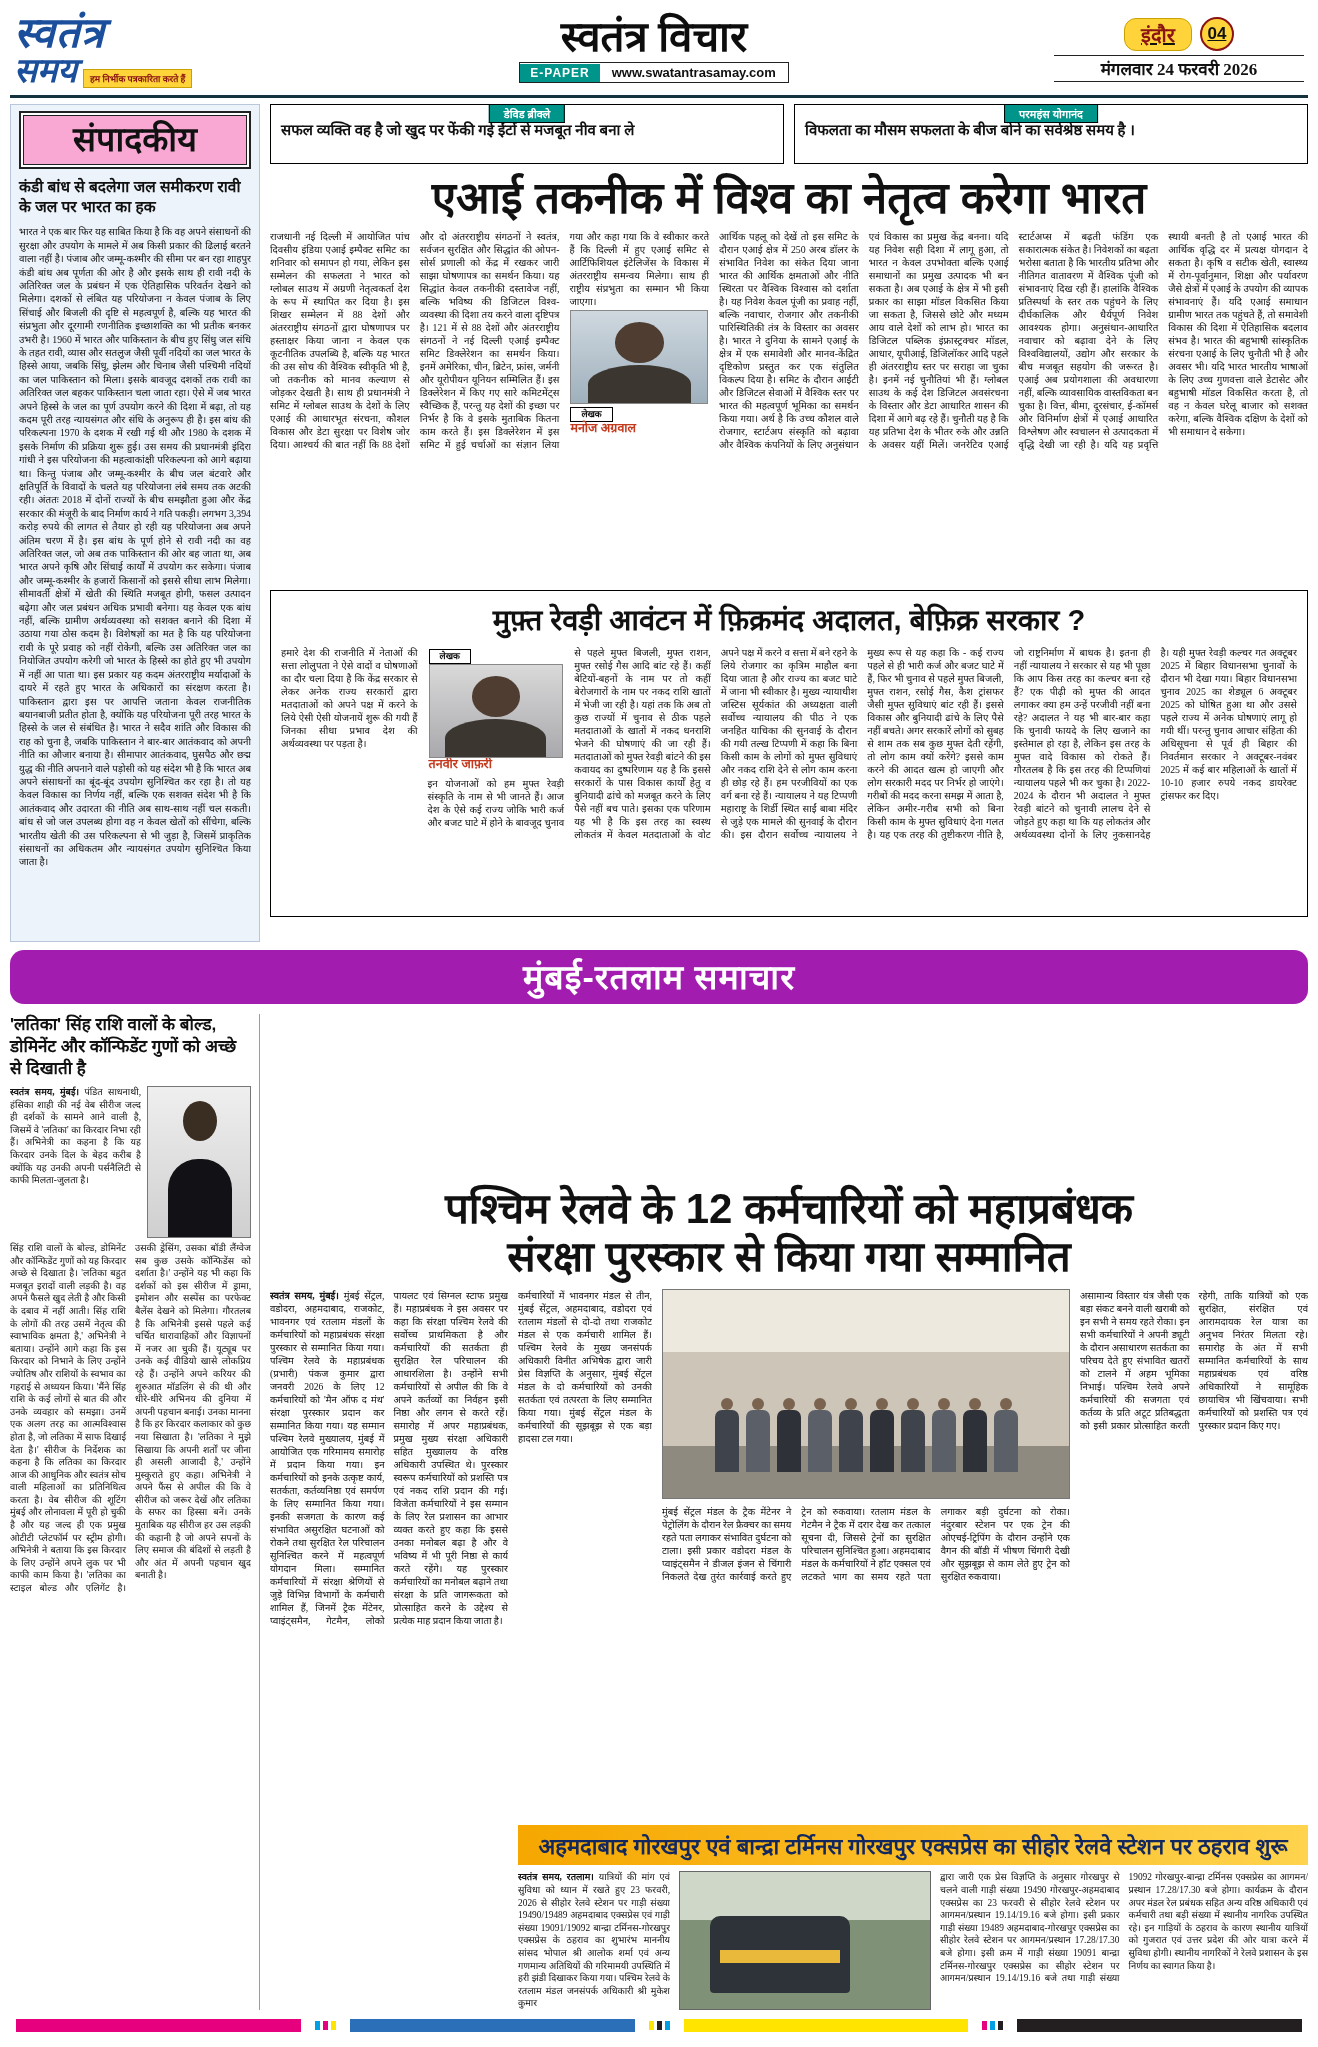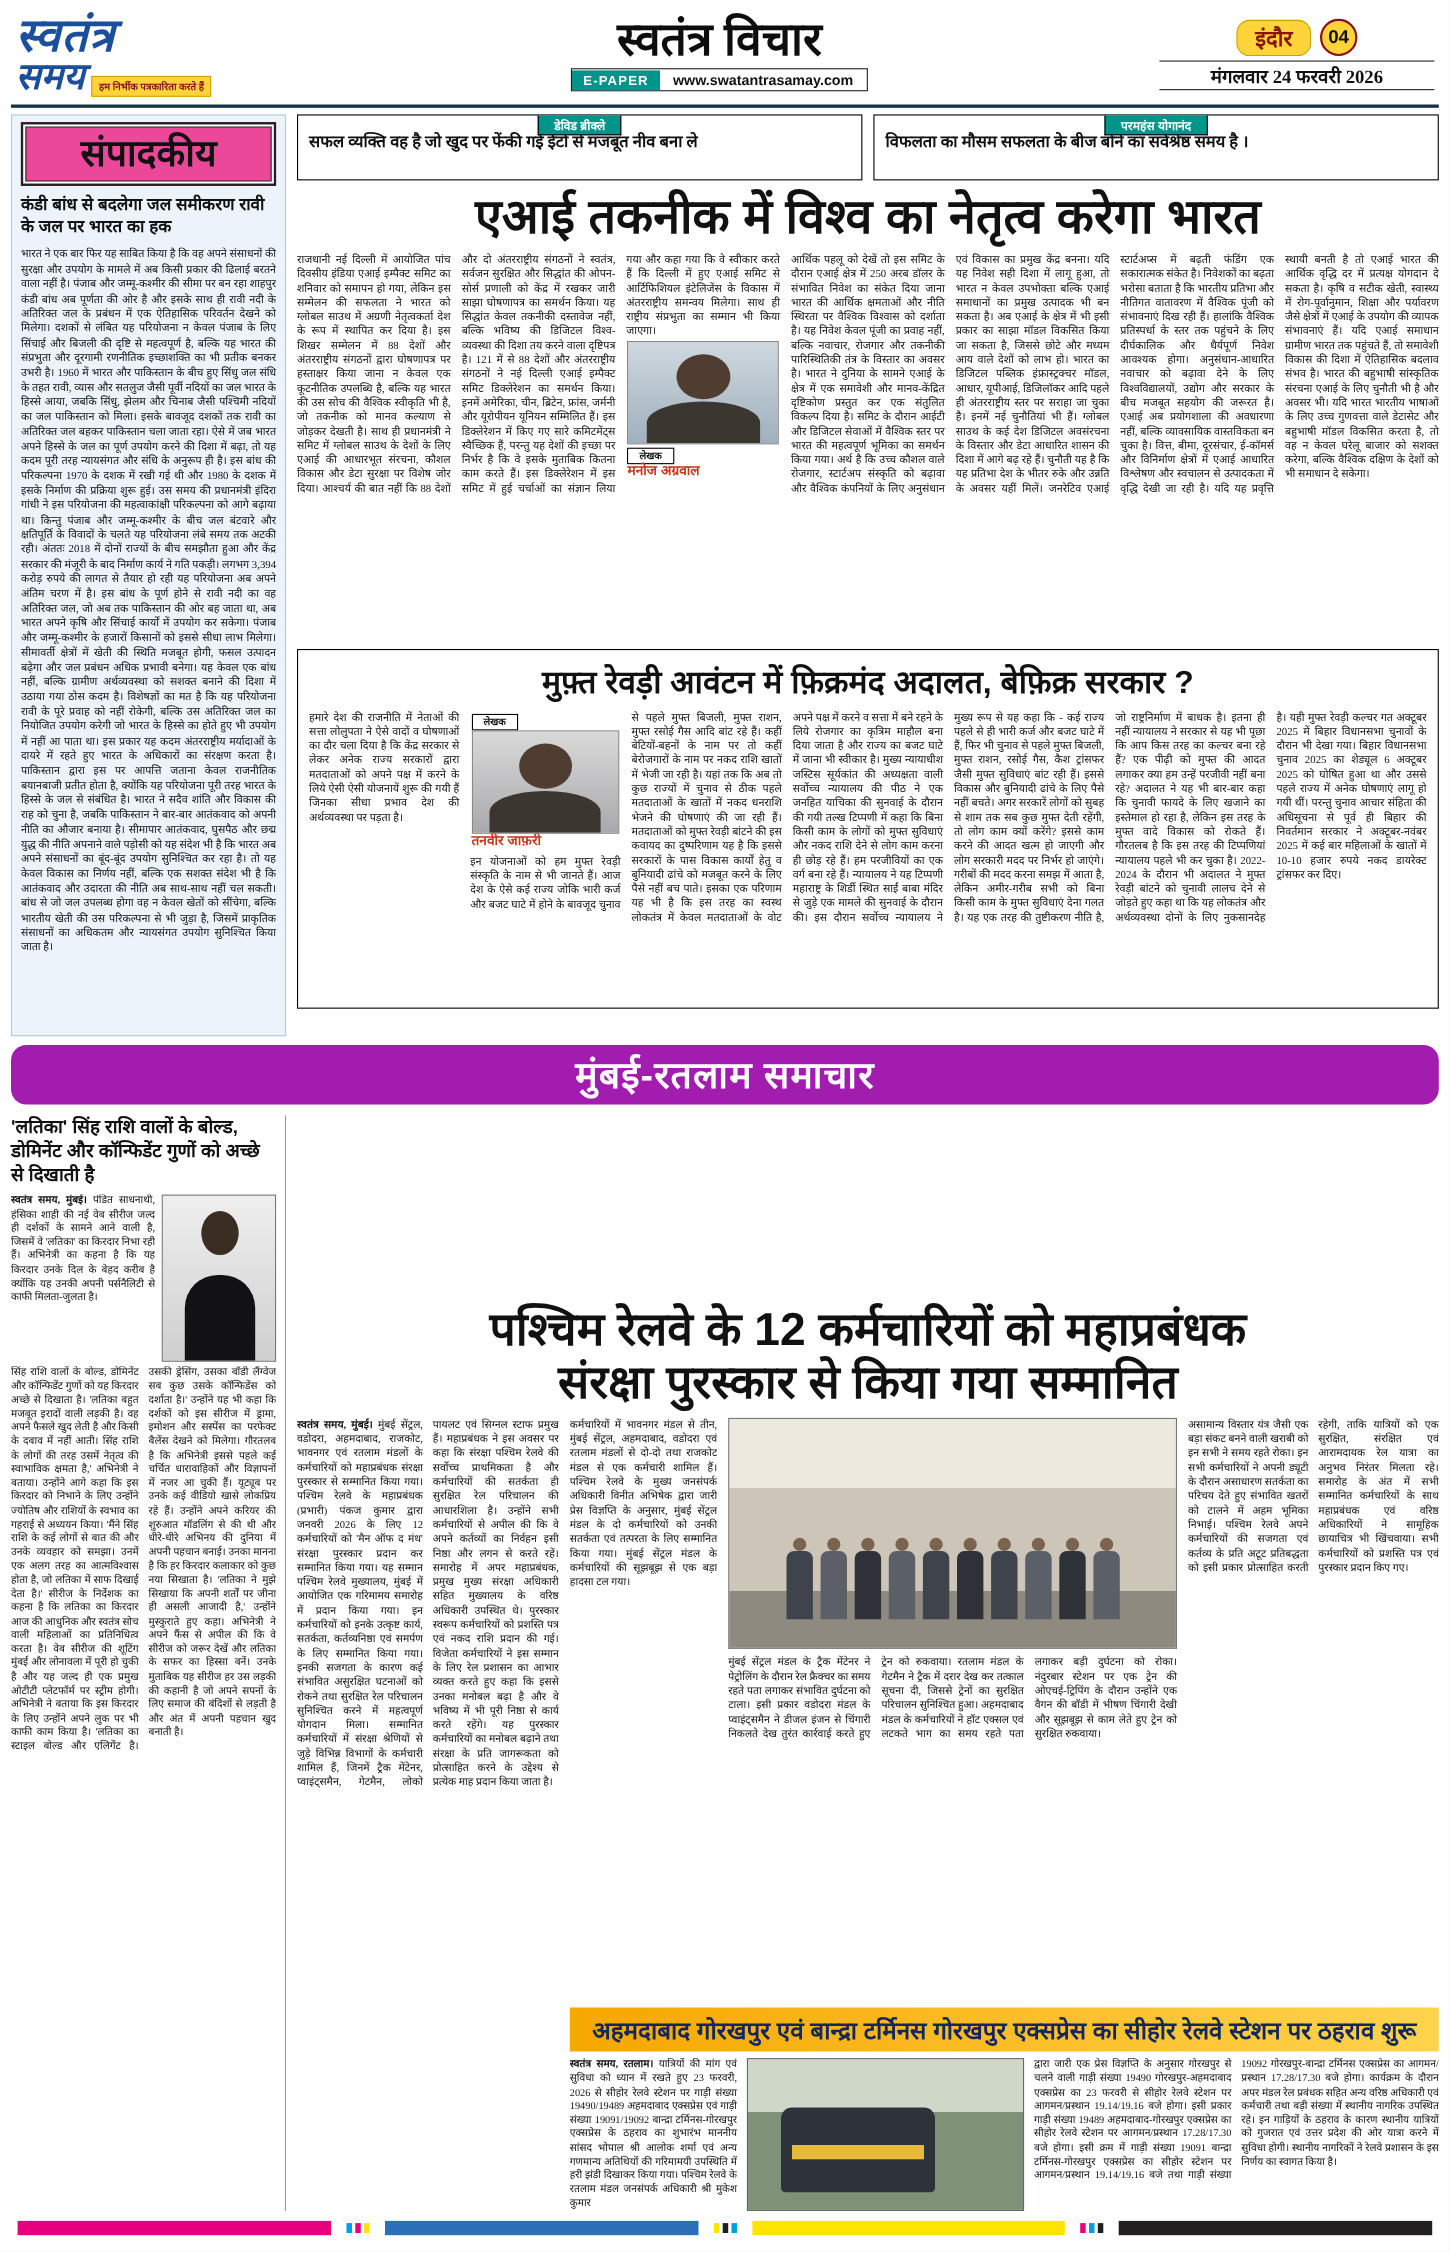--- a/index.html
+++ b/index.html
@@ -13,29 +13,29 @@
   .logo-line1 { font-size:42px; font-weight:bold; font-style:italic; color:#1b4f9c; line-height:1; letter-spacing:1px; }
   .logo-row2 { display:flex; align-items:flex-end; gap:6px; }
   .logo-line2 { font-size:34px; font-weight:bold; font-style:italic; color:#1b4f9c; line-height:1; }
   .tagline { background:#ffd43a; color:#8a1313; font-size:9px; font-weight:bold; padding:2px 6px; border:1px solid #caa200; white-space:nowrap; }
   .center-block { flex:1; display:flex; flex-direction:column; align-items:center; justify-content:center; gap:4px; }
   .paper-title { font-size:42px; font-weight:bold; color:#0d0d0d; line-height:1; font-family:"Liberation Serif", serif; }
   .epaper-row { display:flex; align-items:center; border:1.5px solid #222;text-align:center; }
   .epaper-badge { background:#00958a; color:#fff; font-family:"Liberation Sans", sans-serif; font-weight:bold; font-size:12px; padding:2px 10px; letter-spacing:1px; }
   .website-link { font-family:"Liberation Sans", sans-serif; font-weight:bold; font-size:13px; padding:2px 12px; color:#101010; }
   .right-block { width:250px; display:flex; flex-direction:column; align-items:center; justify-content:center; gap:4px; }
-  .city-row { display:flex; align-items:center; gap:8px; }
+  .city-row { display:flex; align-items:center; gap:8px;text-decoration:underline; }
   .city-badge { background:#ffd43a; color:#8a1313; font-weight:bold; font-size:20px; padding:2px 16px; border-radius:12px; border:1px solid #caa200; }
   .page-circle { width:34px; height:34px; border-radius:50%; background:#ffd43a; border:2px solid #8a1313; color:#111; font-weight:bold; font-size:17px; display:flex; align-items:center; justify-content:center; font-family:"Liberation Sans", sans-serif; }
   .date-line { font-size:17px; font-weight:bold; border-top:1.5px solid #222; border-bottom:1.5px solid #222; padding:1px 8px; width:100%; text-align:center; }
 
   
   .main-top { display:flex; gap:10px; margin-top:6px; height:838px; }
   .editorial { width:250px; background:#edf3fa; border:1px solid #b9c7da; padding:6px 8px; }
-  .ed-title-box { border:2px solid #222; background:#ec4899; text-align:center; font-size:34px; font-weight:bold; padding:2px 0 6px; box-shadow:0 0 0 2px #fff inset, 0 0 0 3px #222 inset; margin-bottom:8px; font-family:"Liberation Serif", serif; }
+  .ed-title-box { border:2px solid #222; background:#f9a8d4; text-align:center; font-size:34px; font-weight:bold; padding:2px 0 6px; box-shadow:0 0 0 2px #fff inset, 0 0 0 3px #222 inset; margin-bottom:8px; font-family:"Liberation Serif", serif; }
   .ed-headline { font-size:15.5px; font-weight:bold; line-height:1.3; margin-bottom:8px; font-family:"Liberation Sans", sans-serif; }
   .ed-body { font-size:9.8px; line-height:13.4px; text-align:justify; height:672px; overflow:hidden; }
 
   .right-top { flex:1; display:flex; flex-direction:column; min-width:0; }
   .quotes-row { display:flex; gap:10px; height:60px; }
   .quote-box { flex:1; border:1.5px solid #000; position:relative; padding:16px 10px 4px; }
   .quote-tab { position:absolute; top:0; left:50%; transform:translateX(-50%); background:#00958a; color:#fff; font-size:11px; font-weight:bold; padding:1px 14px; border:1px solid #000; border-top:none; font-family:"Liberation Sans", sans-serif; white-space:nowrap; }
   .quote-text { font-size:15px; font-weight:bold; line-height:1.25; }
 
   .ai-headline { font-size:44px; font-weight:bold; text-align:center; margin:10px 0 8px; line-height:1.1; font-family:"Liberation Sans", sans-serif; }

